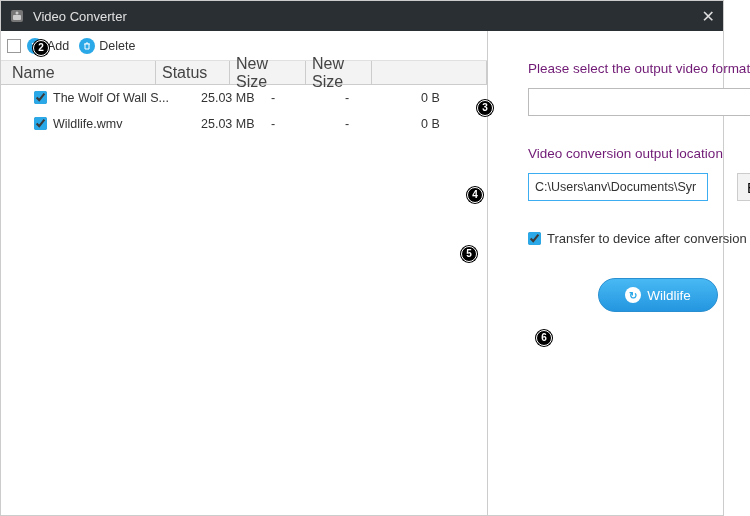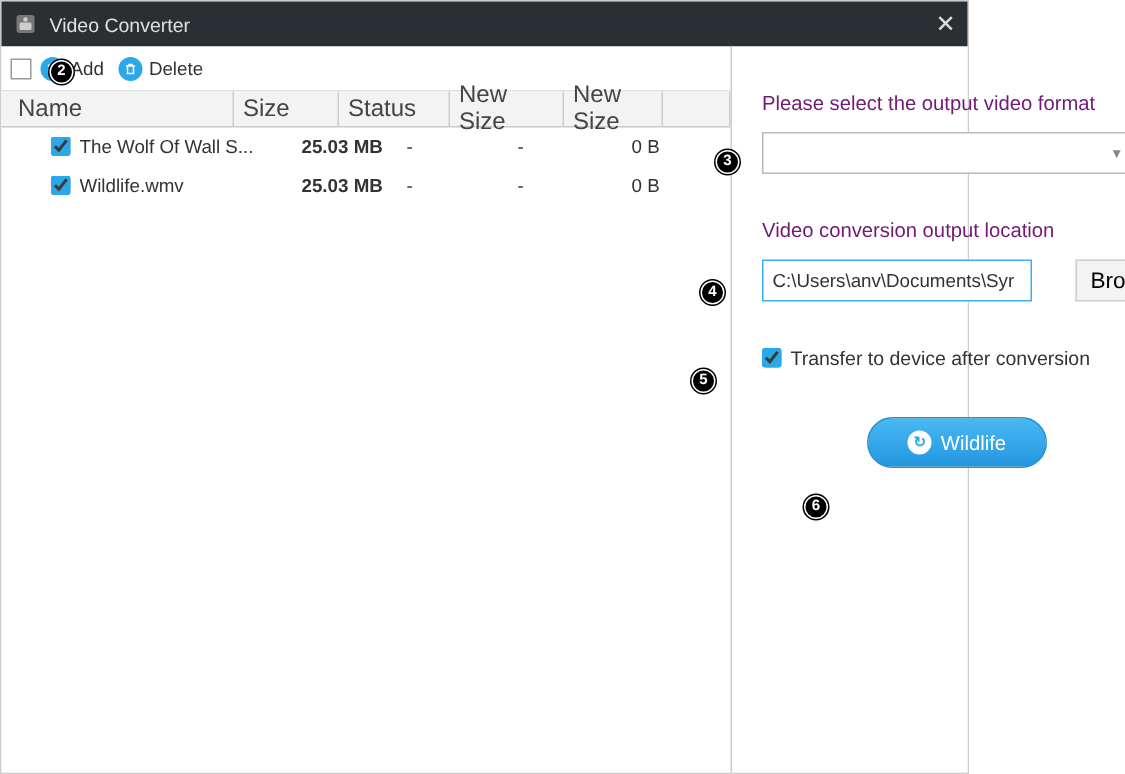--- a/index.html
+++ b/index.html
@@ -1,21 +1,21 @@
 <!DOCTYPE html>
 <html><head>
 <meta charset="utf-8">
 <style>
 * { margin: 0; padding: 0; box-sizing: border-box; font-family: Arial, sans-serif; }
 body { width: 750px; height: 516px; overflow: hidden; }
-.window { width: 646px; height: 516px; border: 1px solid #ccc; background: #fff; display: flex; flex-direction: column; }
+.window { width: 724px; height: 516px; border: 1px solid #ccc; background: #fff; display: flex; flex-direction: column; }
 .title-bar { height: 30px; background: #2a2f33; color: #e0e0e0; display: flex; align-items: center; padding: 0 8px; font-size: 13px; }
 .title-bar .app-icon { width: 16px; height: 16px; margin-right: 8px; display:flex; align-items:center; justify-content:center; }
 .title-bar .close { margin-left: auto; font-size: 16px; color:#ddd; cursor: pointer; }
-.body { flex: 1; display: flex; background: #fff; }
+.body { flex: 1; display: flex; background: #fff; gap: 20px; }
 .left { flex: 0 0 460px; display: flex; flex-direction: column; border-right: 1px solid #ccc; }
 .toolbar { height: 30px; display: flex; align-items: center; padding: 2px 6px; border-bottom: 1px solid #e0e0e0; font-size: 12.5px; color: #333; }
 .check-all { width: 14px; height: 14px; border:1px solid #999; margin-right: 6px; cursor: pointer; background:#fff; }
 .toolbar .btn { display: inline-flex; align-items: center; margin-right: 10px; cursor: pointer; }
 .icon-circle { width: 16px; height: 16px; border-radius:50%; display:flex; align-items:center; justify-content:center; margin-right:4px; }
 .add-icon { background:#2aa8e8; color:#fff; font-weight:bold; font-size:10px; }
 .del-icon { background:#2aa8e8; color:#fff; }
 .table-head { height: 24px; background: #f3f3f3; border-bottom: 1px solid #ccc; display: flex; font-size: 16px; color:#444; }
 .th { border-right: 1px solid #ccc; padding: 4px 6px; display:flex; align-items:center; }
 .th:last-child { border-right: 1px solid #ccc; }
@@ -23,21 +23,21 @@
 .col-name { width: 150px; }
 .col-size { width: 70px; }
 .col-status { width: 74px; }
 .col-newname { width: 76px; }
 .col-newsize { width: 66px; }
 .col-last { flex:1; }
 .rows { flex:1;margin-left:27px; }
 .row { height: 26px; display:flex; align-items:center; font-size: 12.5px; color:#333; padding-left:2px; border-bottom:1px solid transparent; }
 .row input.checkbox { margin: 0 6px 0 4px; accent-color:#2aa8e8; }
 .cell-name { width: 148px; white-space:nowrap; overflow:hidden; text-overflow:ellipsis; padding-right:4px; }
-.cell-size { width: 70px; font-weight: bold; }
+.cell-size { width: 70px; }
 .cell-status { width: 74px; }
 .cell-newname { width: 76px; }
 .cell-newsize { width: 66px; }
 .right { flex:1; padding: 30px 20px; position: relative; font-size: 13px; color:#333; }
 .label { font-size: 13.5px; color:#701a75; margin-bottom: 12px; }
 .select-wrap { position:relative; width: 250px; height: 28px; border:1px solid #bbb; display:flex; align-items:center; padding: 0 8px; color:#555; font-size: 12.5px; background:#fff; cursor:pointer; margin-bottom: 30px; }
 .select-wrap .arrow { margin-left:auto; color:#888; font-size:9px; }
 .loc-label { }
 .loc-row { display:flex; gap: 8px; margin-bottom: 30px; }
 .loc-input { flex:0 0 180px; height: 28px; border:1px solid #3cadf0; padding: 0 6px; font-size: 12.5px; color:#333; outline:none; }
@@ -88,21 +88,20 @@
             <svg width="10" height="10" viewBox="0 0 10 10">
                 <path d="M2 3h6M3 3v5h4V3M4 3V2h2v1" stroke="#fff" stroke-width="1" fill="none"></path>
               </svg>
           </span>
           <span>Delete</span>
         </div>
       </div>
       <div class="table-head">
         <div class="th col-check"></div>
         <div class="th col-name">Name</div>
-        <div class="th col-size">Size</div>
         <div class="th col-status">Status</div>
         <div class="th col-newname">New Size</div>
         <div class="th col-newsize">New Size</div>
         <div class="th col-last"></div>
       </div>
       <div class="rows">
         <div class="row">
           <input class="checkbox" type="checkbox" checked="" style="">
           <div class="cell-name">The Wolf Of Wall S...</div>
           <div class="cell-size">25.03 MB</div>

